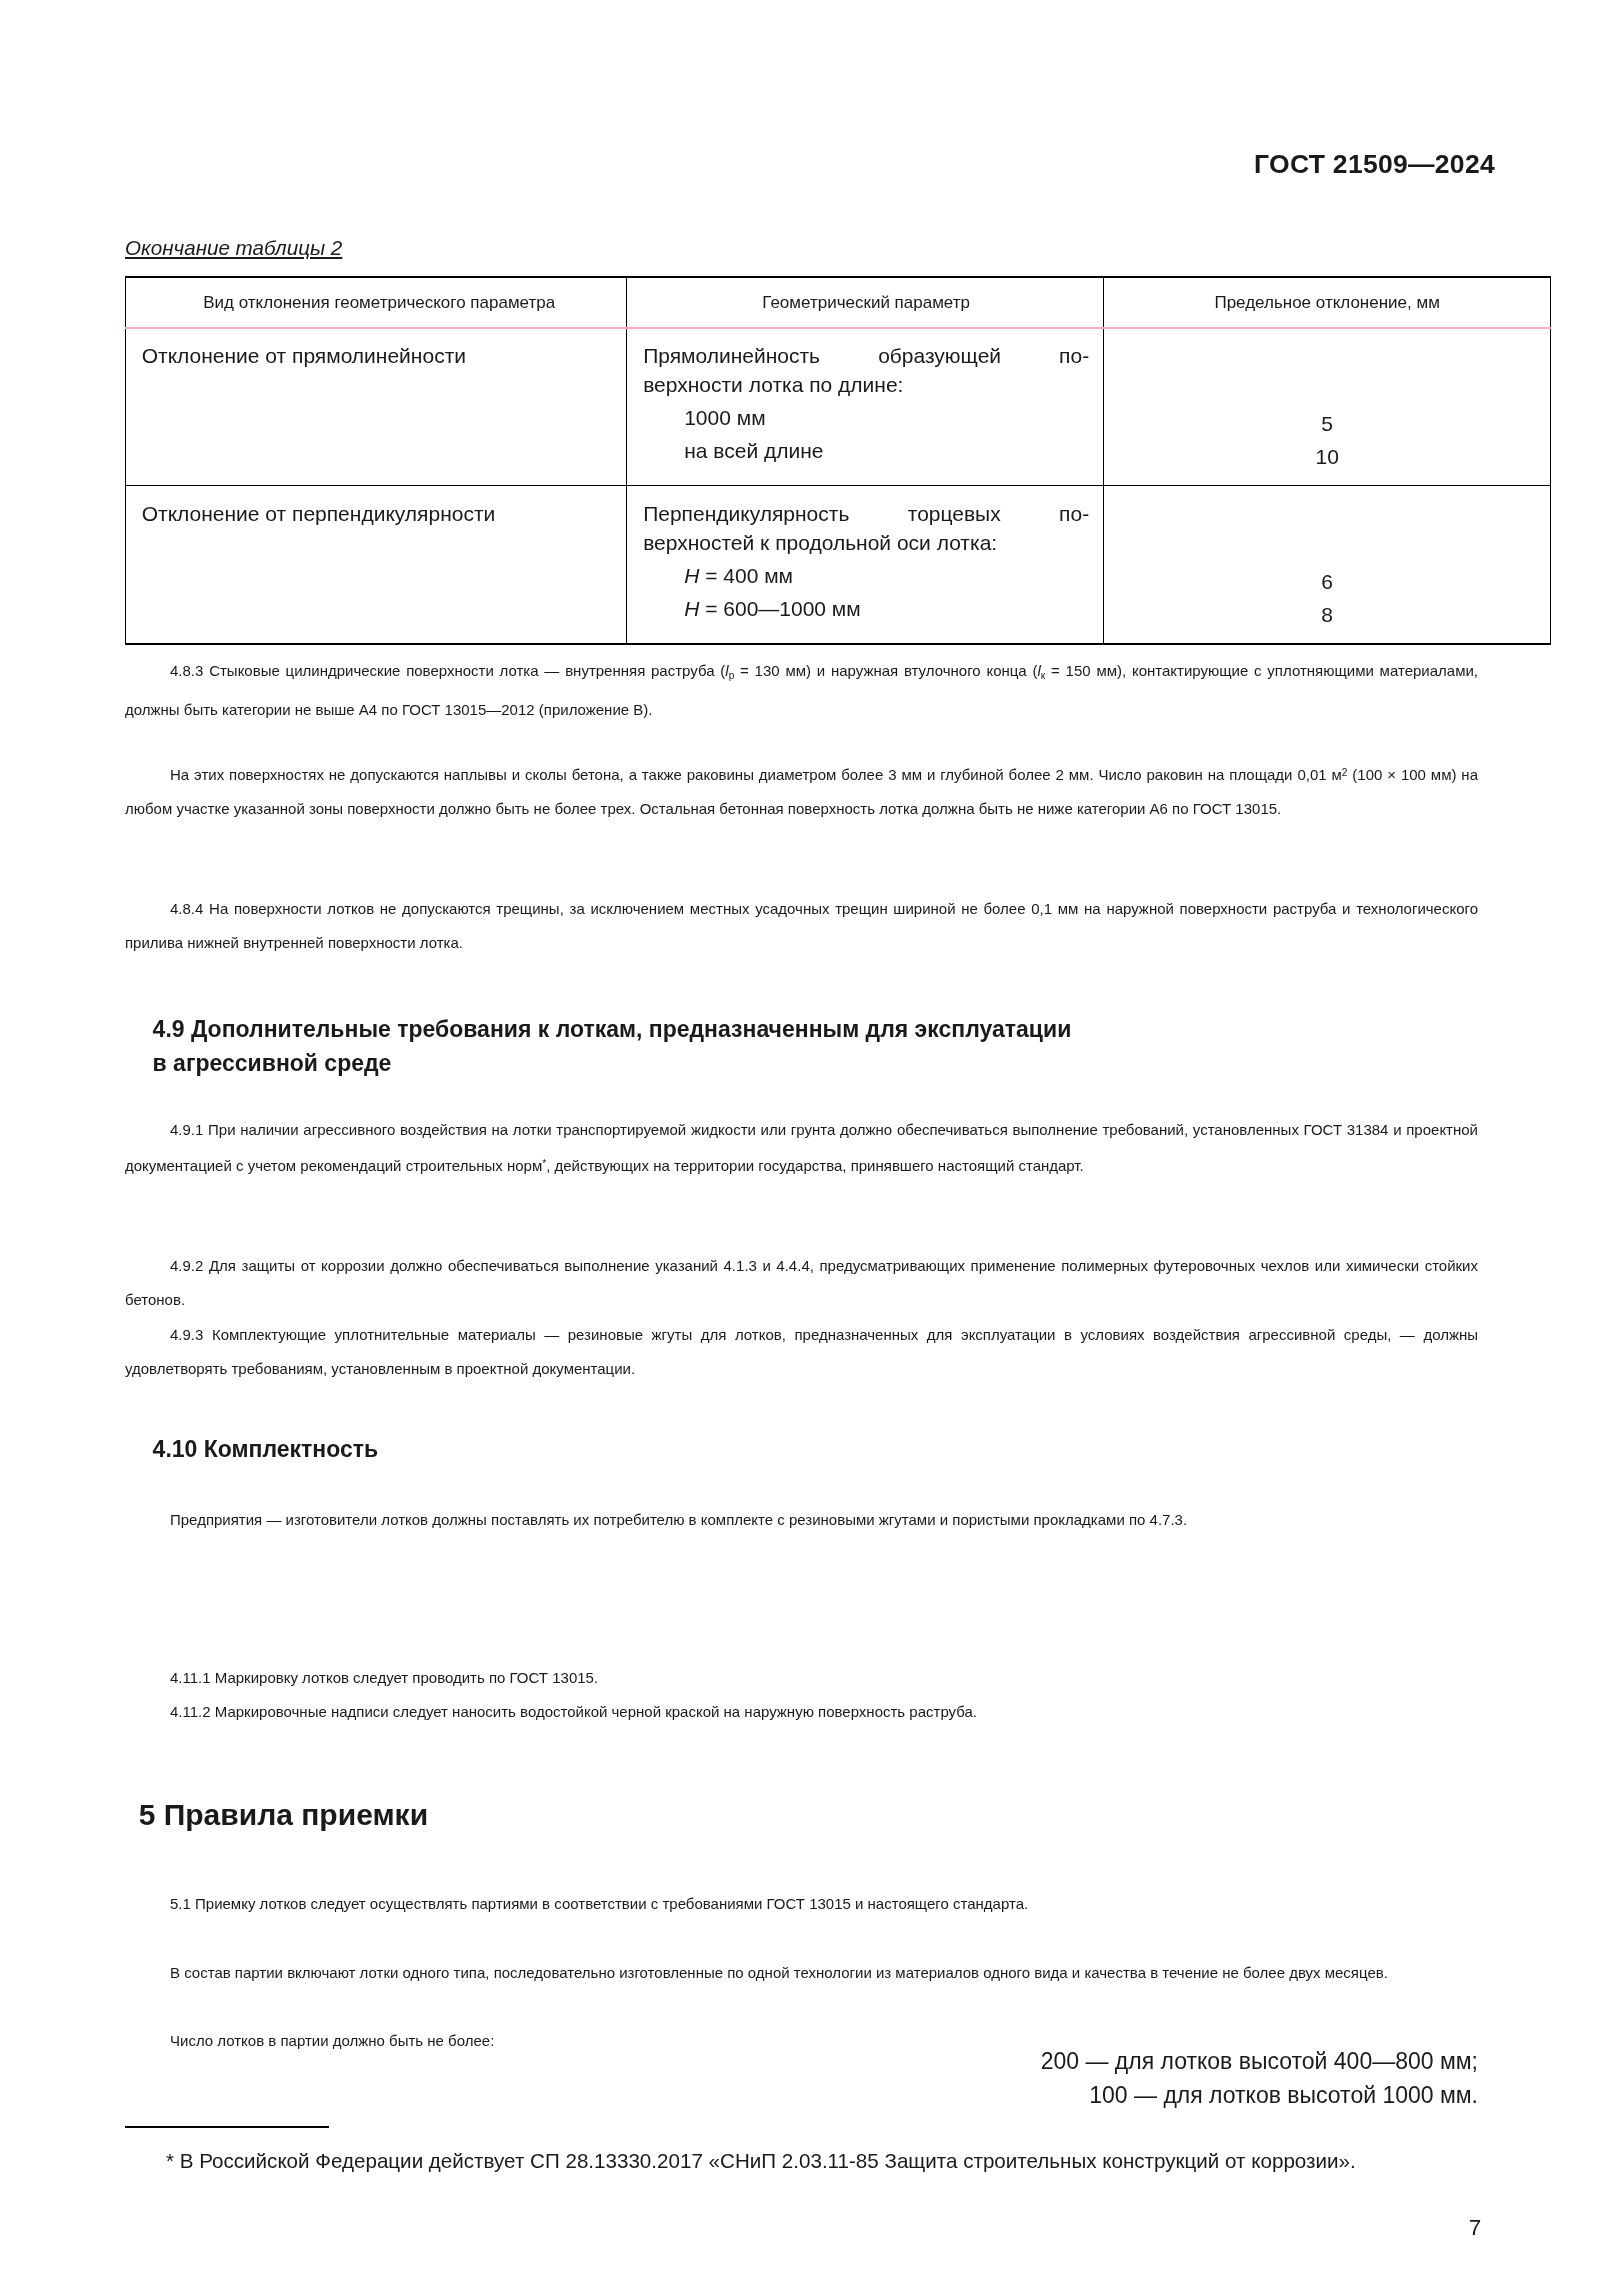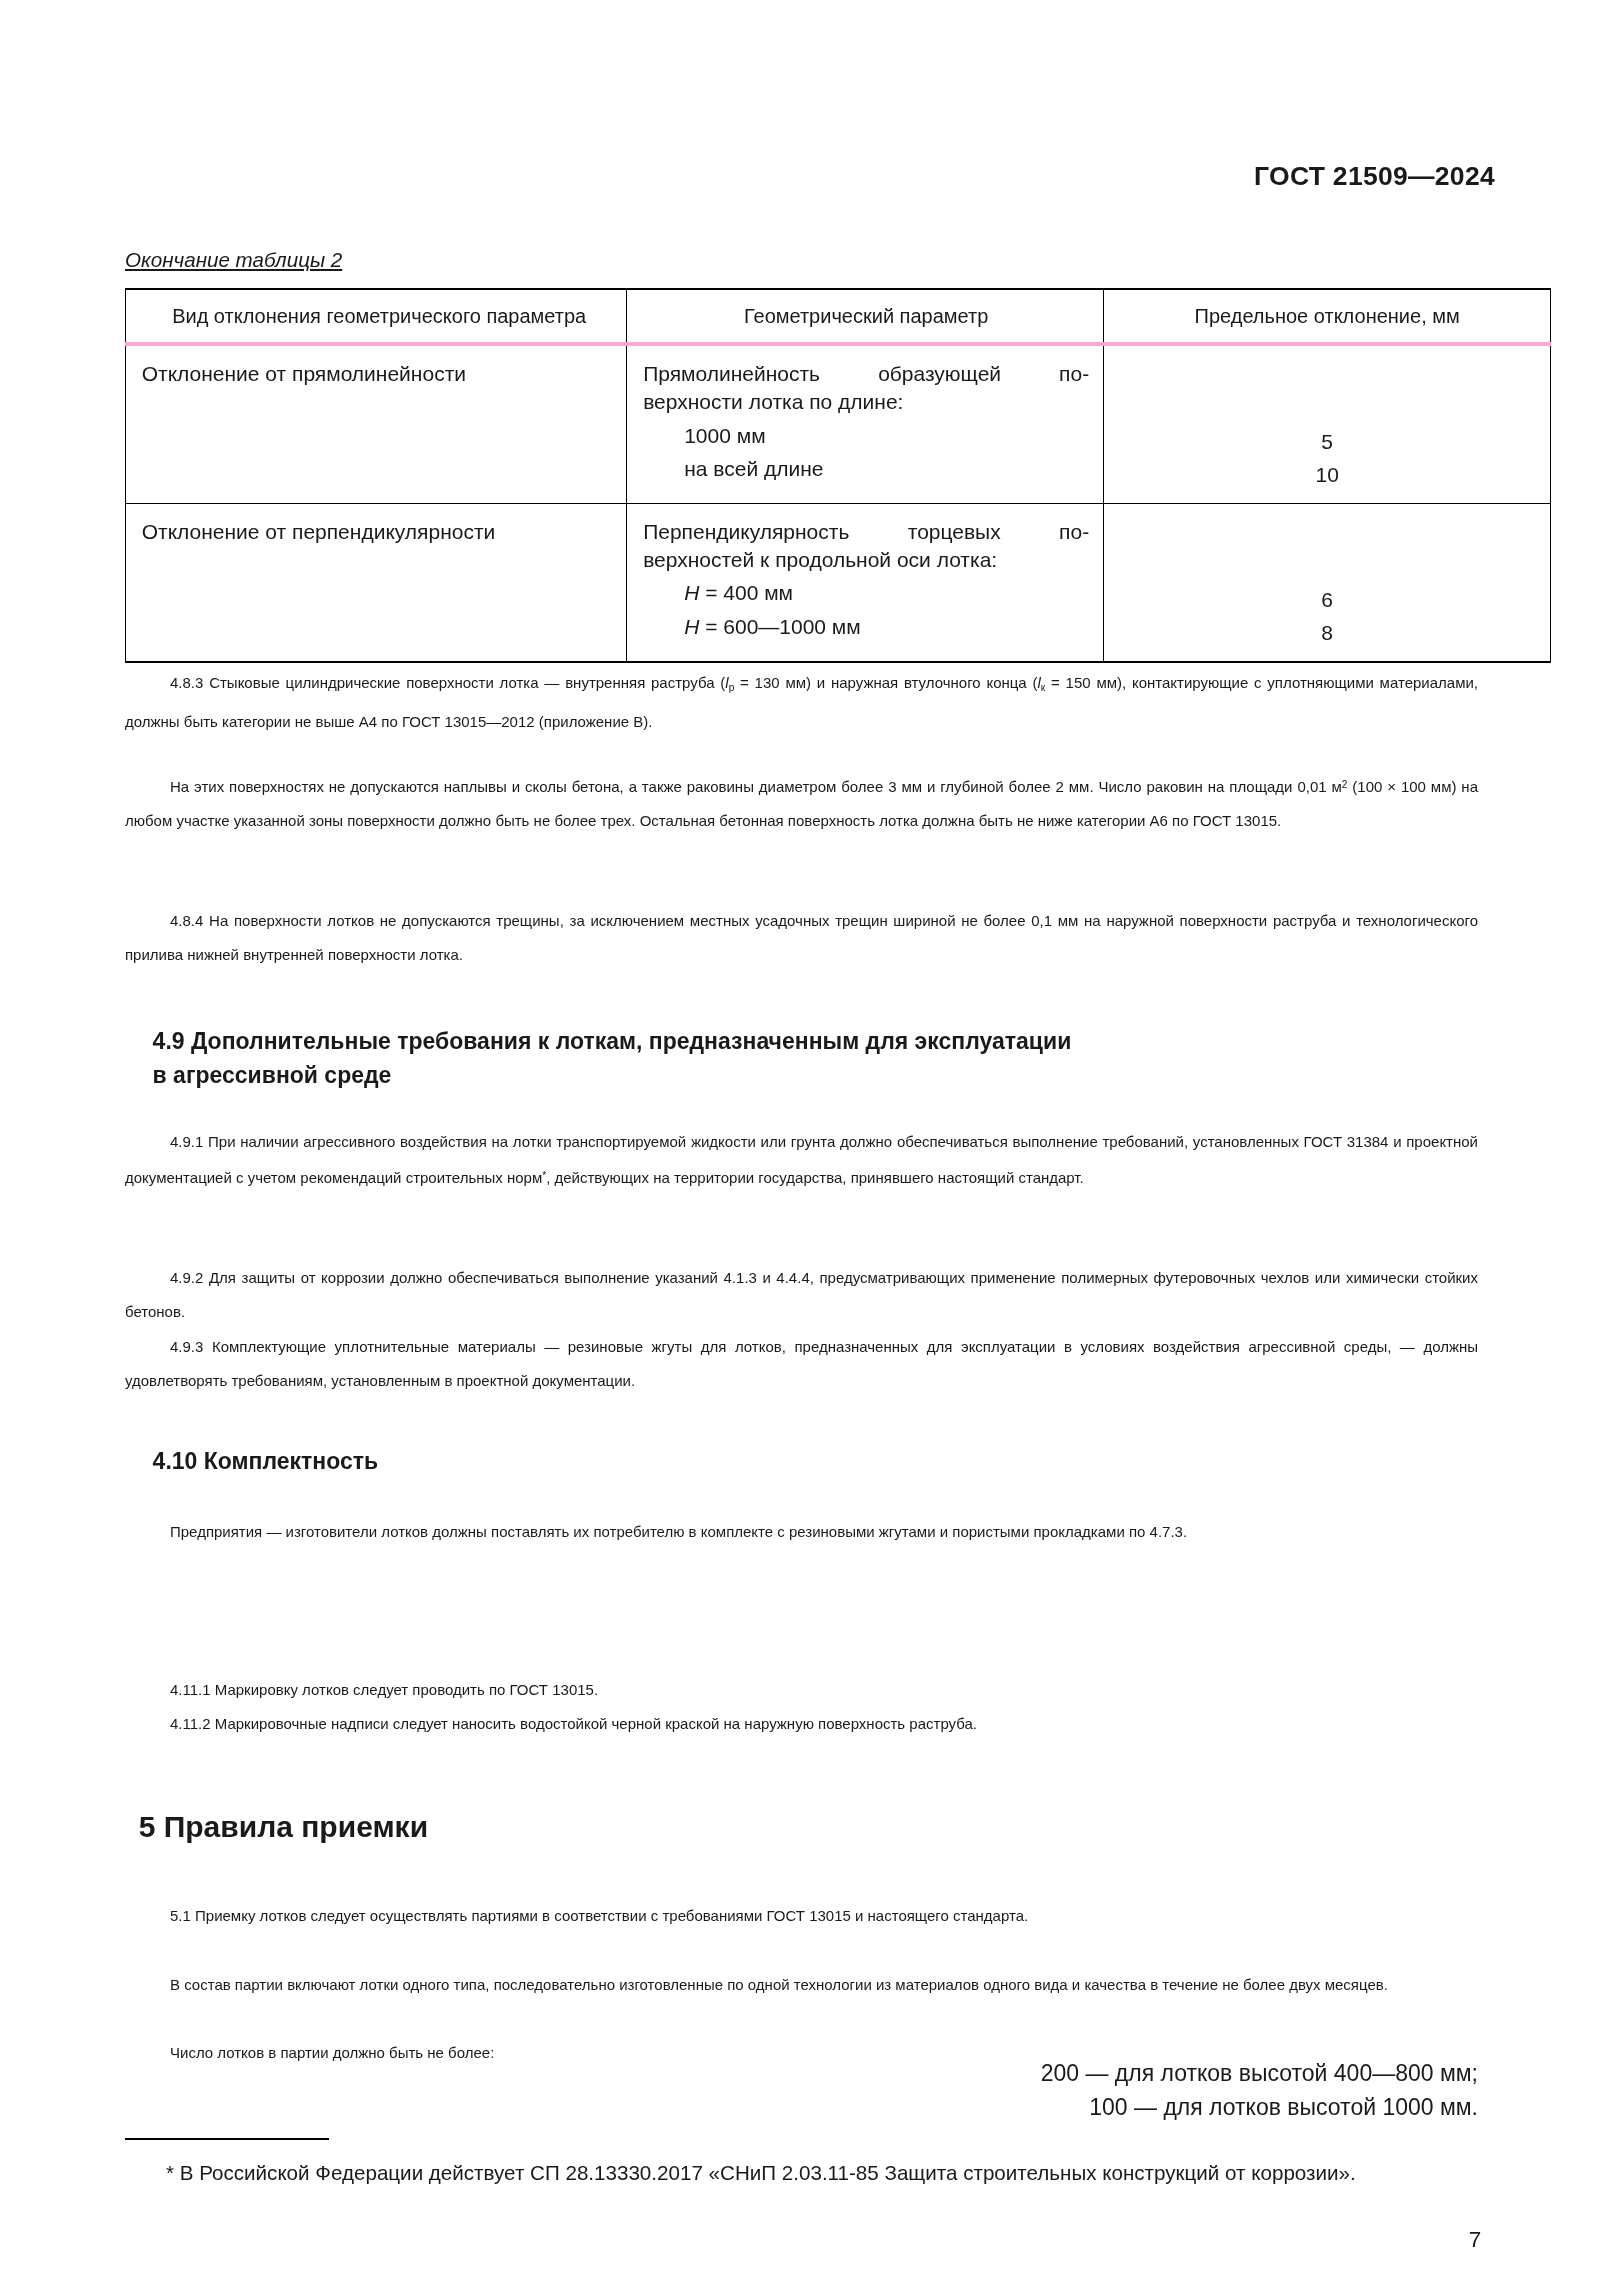--- a/index.html
+++ b/index.html
@@ -16,21 +16,21 @@
     width: 1621px;
     height: 2293px;
     margin: 0 auto;
     background: #ffffff;
     box-sizing: border-box;
     overflow: hidden;
   }
   .content {
     position: absolute;
     left: 125px;
-    top: 16px;
+    top: 4px;
     width: 1370px;
     height: 1615px;
   }
 
   
   .runhead {
     position: absolute;
     top: 145px;
     right: 0;
     font-size: 26.5px;
@@ -62,23 +62,23 @@
     table-layout: fixed;
   }
   table.gost td, table.gost th {
     border: 1px solid #000;
     vertical-align: top;
     padding: 0;
     font-weight: normal;
   }
   table.gost thead th {
     border-top: 2.9px solid #000;
-    border-bottom: 4px solid #f9a8d4;
+    border-bottom: 2px solid #f9a8d4;
     text-align: center;
-    font-size: 20px;
+    font-size: 17px;
     padding: 8.8px 5.9px 9.8px 5.9px;
     line-height: 1.25;
   }
   table.gost tbody tr.first-body td { border-top: none; }
   table.gost tbody td { font-size: 21px; line-height: 1.35; }
   table.gost tbody tr:last-child td { border-bottom: 2.9px solid #000; }
 
   .c1 { width: 475px; padding: 13.7px 9.8px 13.7px 15.7px !important; }
   .c2 { width: 446px; padding: 13.7px 13.7px 13.7px 15.7px !important; }
   .c3 { width: 431px; text-align: center; padding: 13.7px 7.8px !important; }

